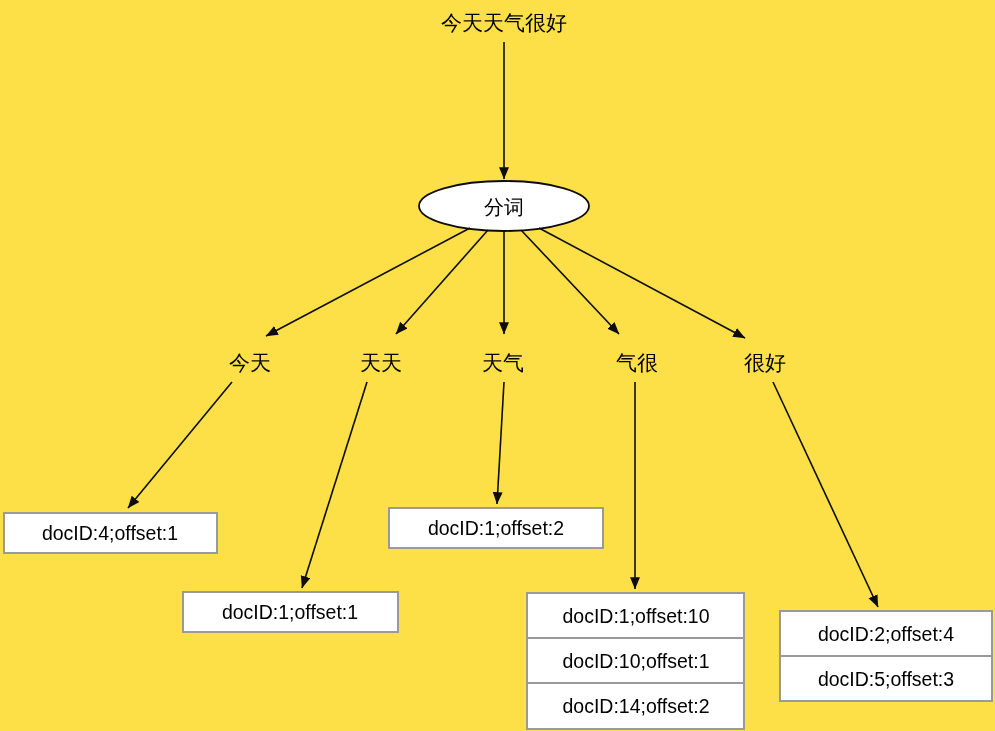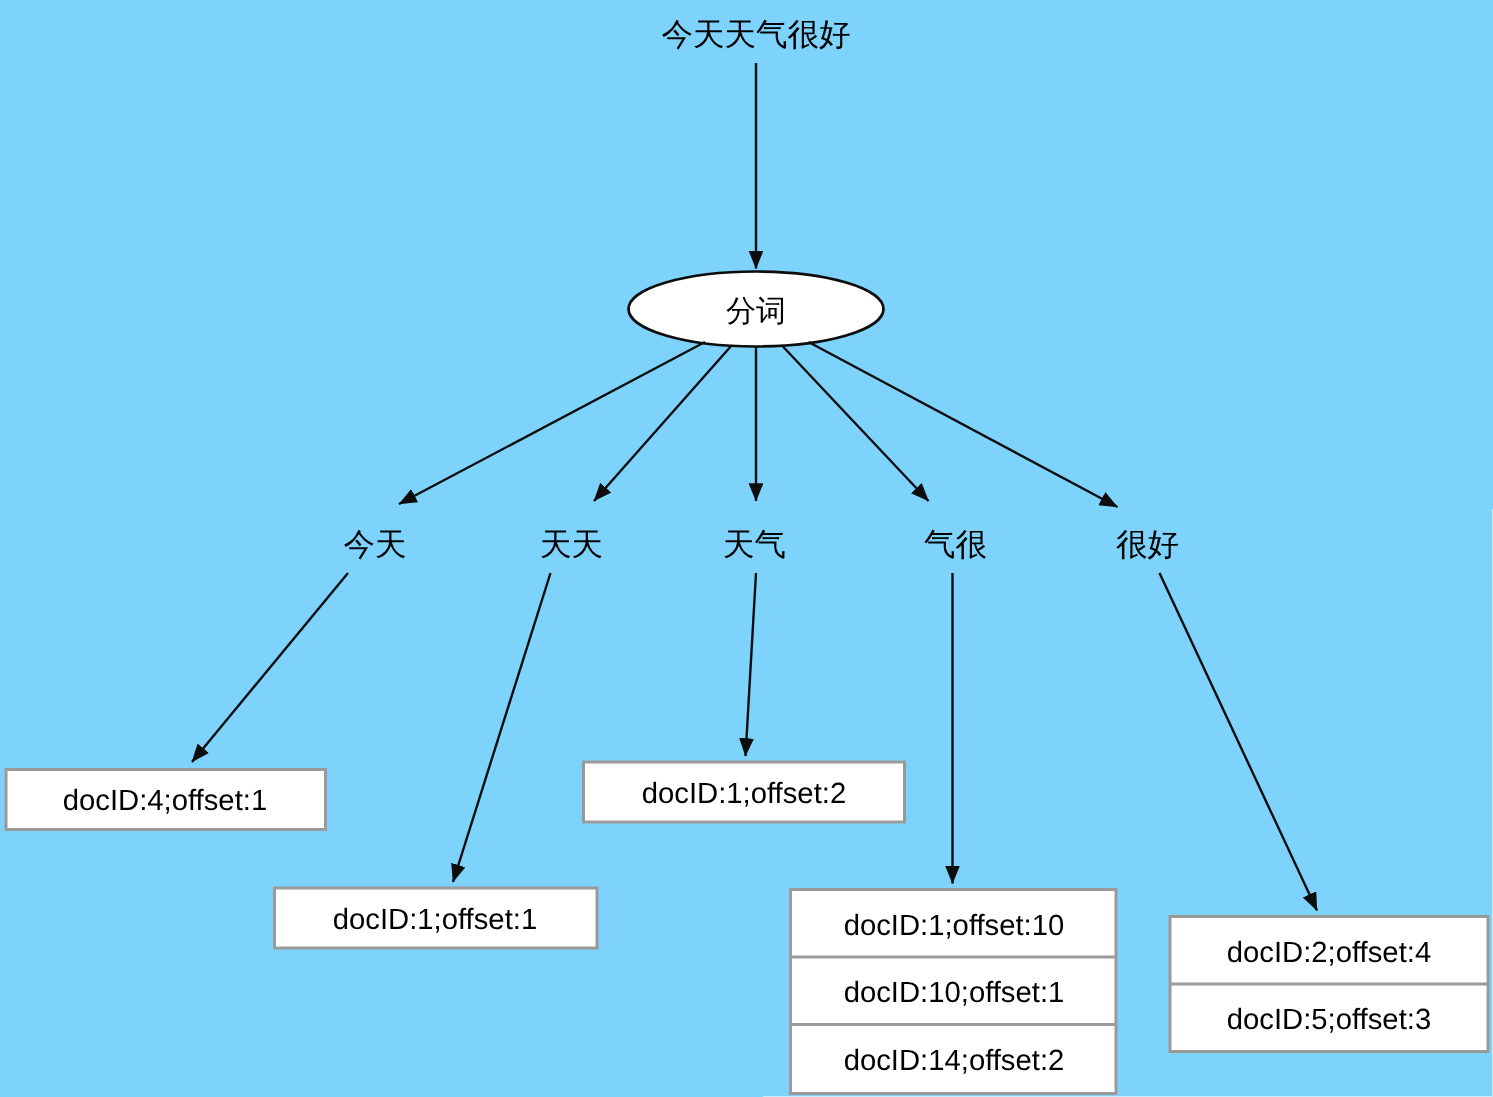--- a/index.html
+++ b/index.html
@@ -10,21 +10,21 @@
   body {
     width: 995px;
     height: 731px;
     font-family: "Liberation Sans", "DejaVu Sans", sans-serif;
     overflow: hidden;
   }
   #diagram-root {
     position: relative;
     width: 995px;
     height: 731px;
-    background: #7dd3fc;
+    background: #fde047;
   }
   svg#diagram-svg {
     position: absolute;
     top: 0;
     left: 0;
     width: 995px;
     height: 731px;
     display: block;
   }
   .edge-line {

